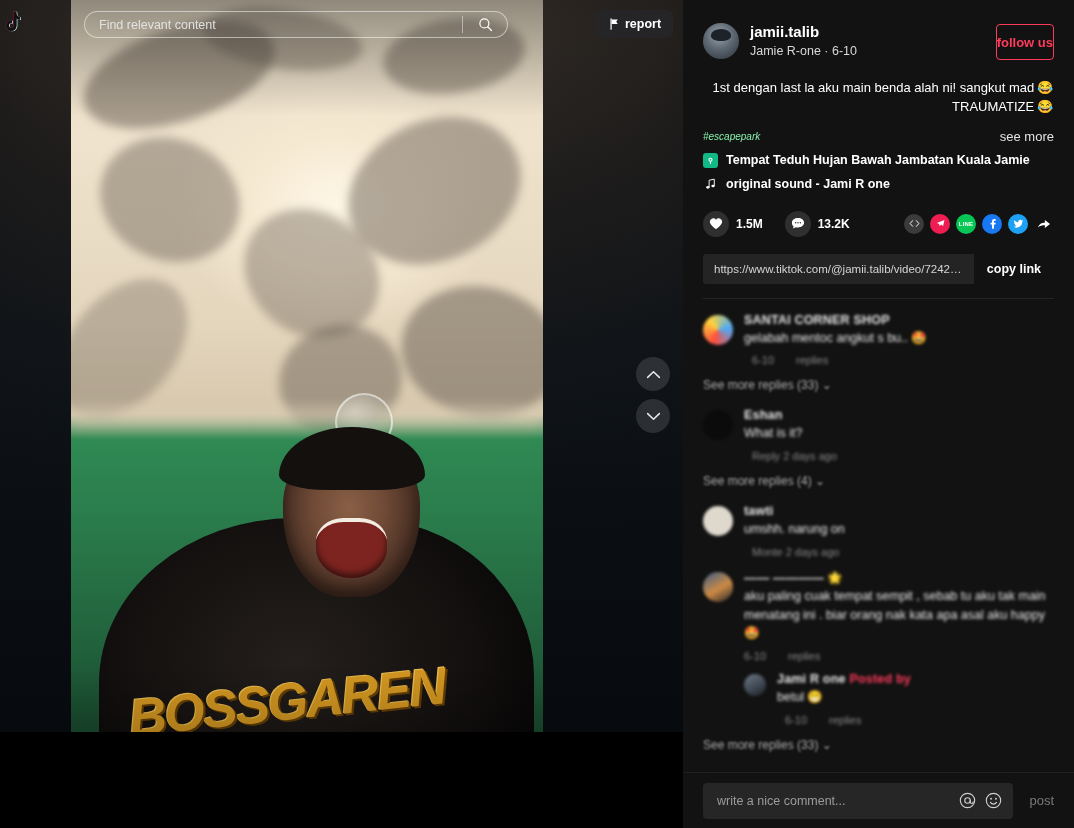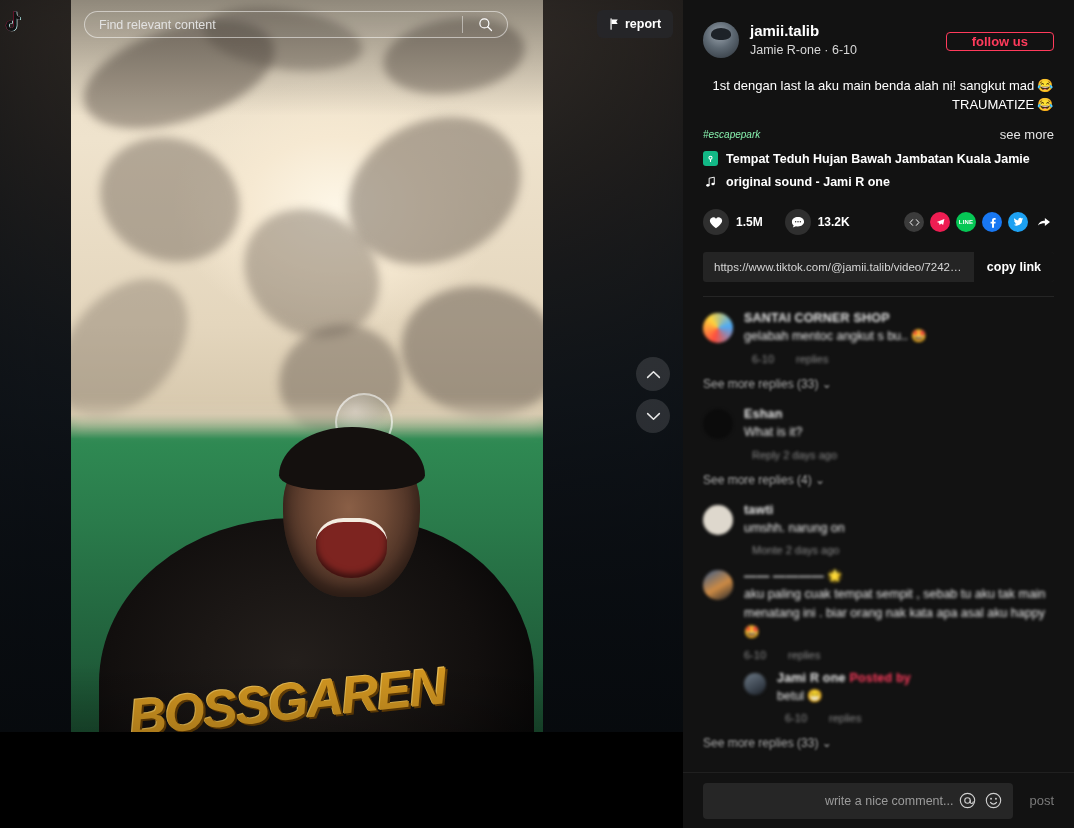--- a/index.html
+++ b/index.html
@@ -196,21 +196,21 @@
   .avatar::after {
     content:""; position:absolute; left:22%; top:16%; width:56%; height:34%;
     border-radius: 50% 50% 40% 40%;
     background: #1d2228;
   }
   .author-meta { margin-left: 11px; line-height: 1.25; }
   .author-name { font-size: 15px; font-weight: 700; color: #fff; }
   .author-sub { font-size: 12.5px; color: #d8d8d8; margin-top: 2px; }
   .follow-btn {
     margin-left: auto; margin-top: 2px;
-    height: 19px; padding: 0 25px;
+    height: 36px; padding: 0 0;
     background: transparent;
     border: 1px solid #ff3b5c;
     border-radius: 4px;
     color: #ff3b5c; font-size: 13px; font-weight: 700;
     cursor: pointer;
     font-family: "Liberation Sans", sans-serif;
   }
 
   .caption {
     margin-top: 19px;
@@ -336,21 +336,20 @@
   .cmt-field {
     flex: 1; height: 36px;
     background: #262626; border-radius: 4px;
     display: flex; align-items: center;
     padding: 0 8px 0 14px;
   }
   .cmt-field input {
     flex: 1; background: transparent; border: 0; outline: none;
     color: #fff; font-size: 12.5px;
     font-family: "Liberation Sans", sans-serif;
-    text-align: right;
   }
   .cmt-field input::placeholder { color: #9b9b9b; }
   .field-icon {
     width: 24px; height: 24px;
     display: flex; align-items: center; justify-content: center;
     cursor: pointer; margin-left: 2px;
   }
   .post-btn {
     background: transparent; border: 0;
     color: #7a7a7a; font-size: 13px;

